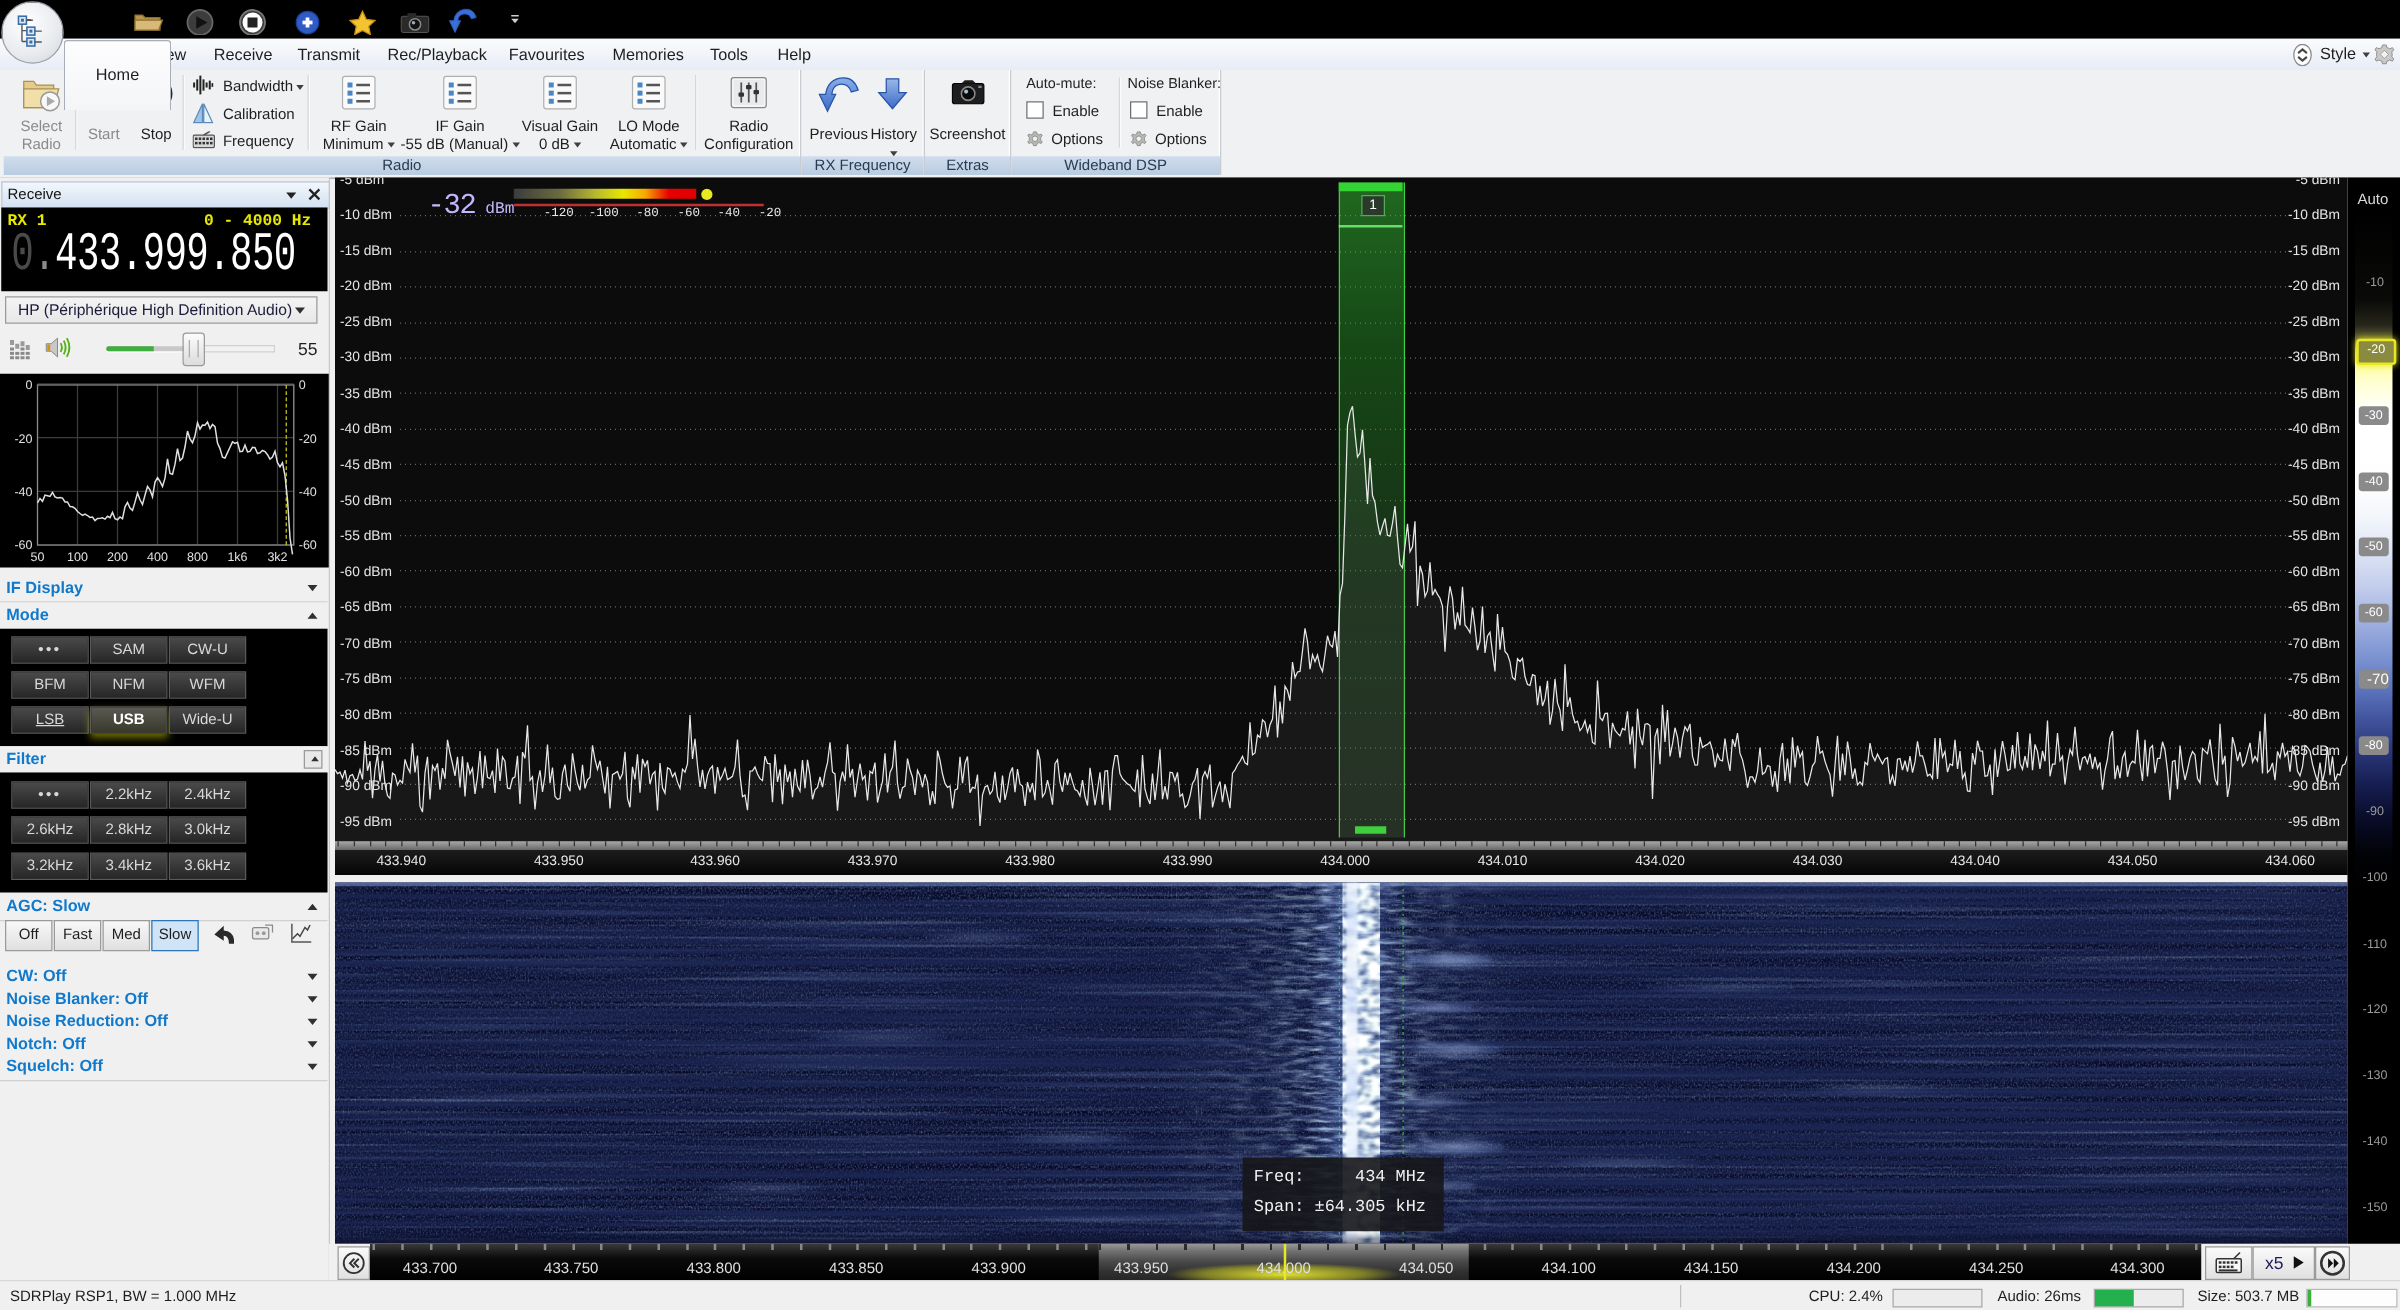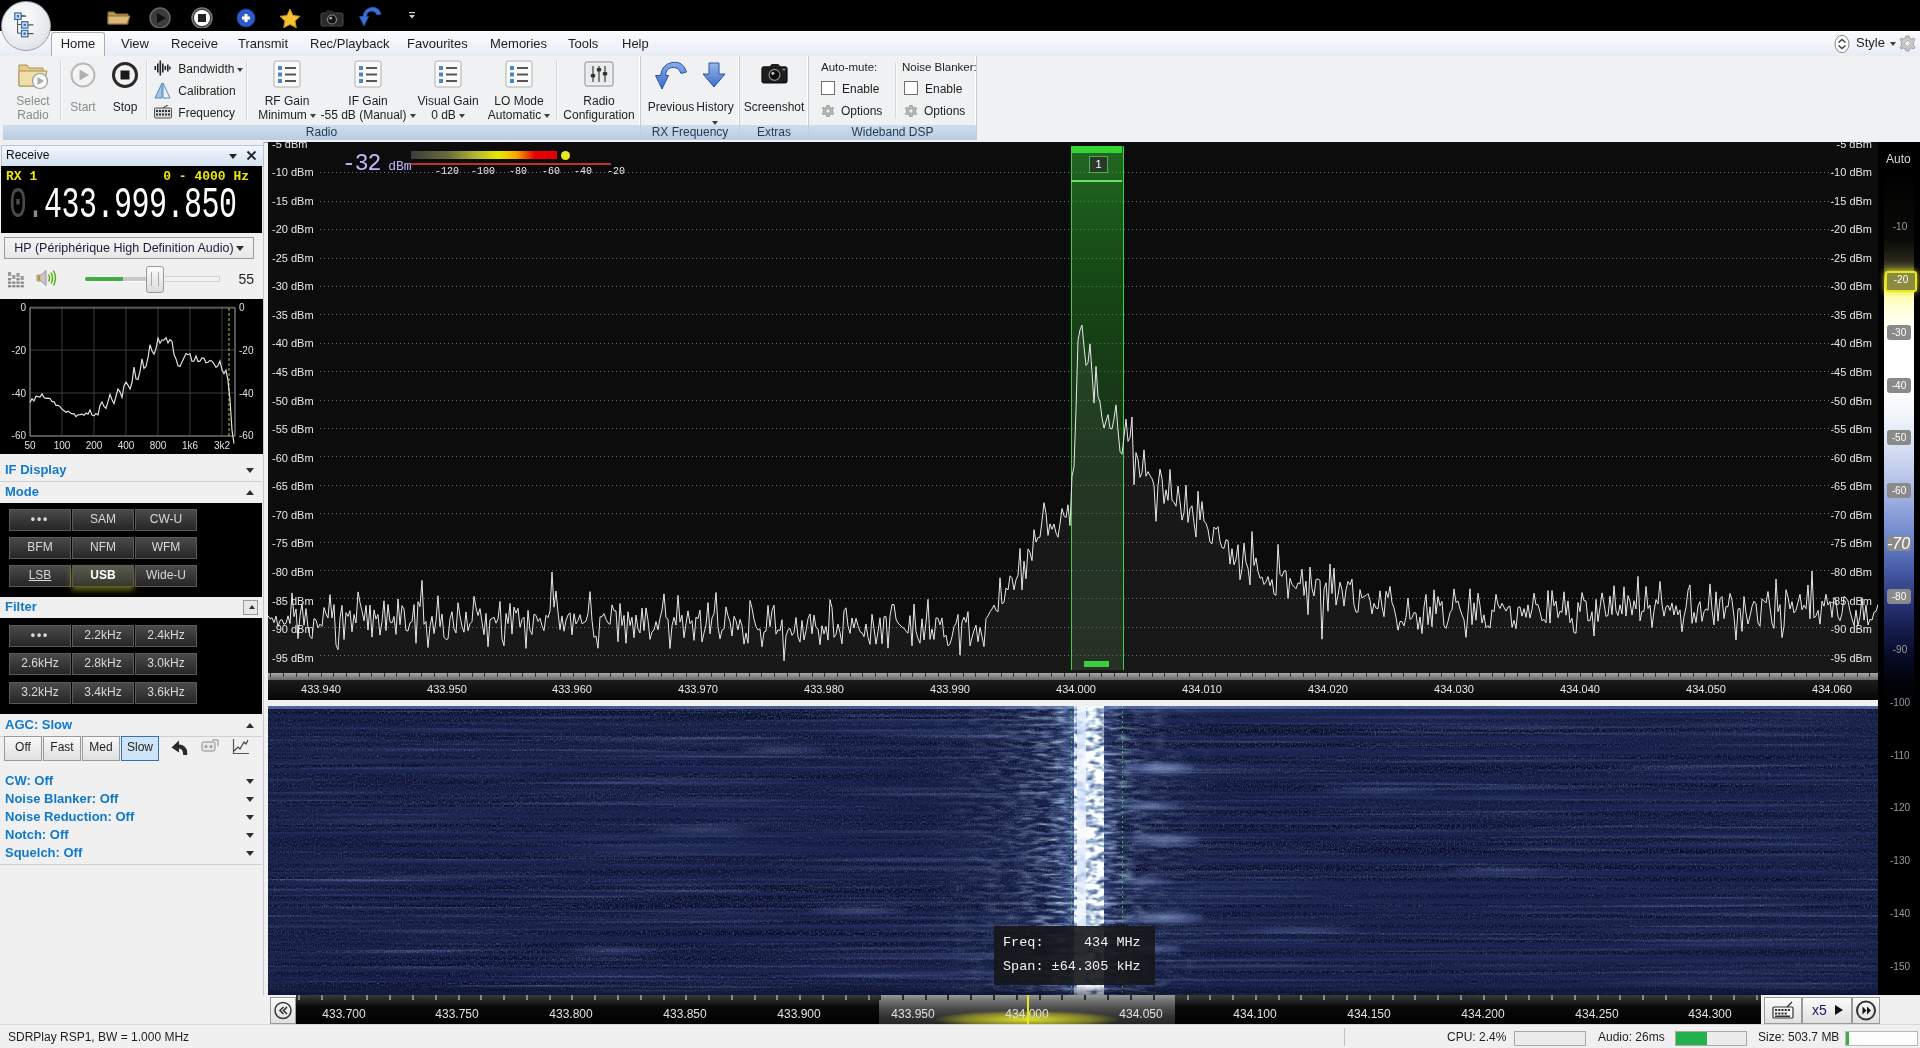--- a/index.html
+++ b/index.html
@@ -74,21 +74,21 @@
       <circle cx="228" cy="13.5" r="4.5" fill="#111" stroke="#888" stroke-width="1.2"></circle>
       <circle cx="226.8" cy="12.2" r="1.4" fill="#9ab"></circle>
 
       <path d="M260 20 L255.5 10.5 L259 10.5 Q260 3 267 1.5 Q274.5 0.2 277 8 L273 9 Q271.5 4.5 266.5 5.3 Q262.5 6 262.3 10.5 L264.5 10.5 Z" fill="#3a6fd8" stroke="#2a55b0" stroke-width="0.8"></path>
 
       <path d="M305 9 L311 9 L308 12.5 Z" fill="#cfcfcf"></path>
       <rect x="305" y="6" width="6" height="1.2" fill="#cfcfcf"></rect>
     </svg>
   </div>
   <div class="abs" id="tabrow">
-    <div class="tab active" style="left:51px;width:52px;padding:0;text-align:center;">Home</div>
+    <div class="tab active" style="left:51px;width:52px;padding:16px;text-align:center;">Home</div>
     <div class="tab" style="left:107px;">View</div>
     <div class="tab" style="left:157px;">Receive</div>
     <div class="tab" style="left:224px;">Transmit</div>
     <div class="tab" style="left:296px;">Rec/Playback</div>
     <div class="tab" style="left:393px;">Favourites</div>
     <div class="tab" style="left:476px;">Memories</div>
     <div class="tab" style="left:554px;">Tools</div>
     <div class="tab" style="left:608px;">Help</div>
 
     <svg class="abs" style="left:1833px;top:4px" width="18" height="18" viewBox="0 0 18 18">
@@ -467,21 +467,21 @@
   <div class="abs" id="rightcol">
     <div class="abs" style="left:8px;top:10px;font-size:12px;color:#d8d8d8;">Auto</div>
 
     <div class="abs" id="palbar" style="left:6px;top:28px;width:30px;height:820px;background:linear-gradient(to bottom,#000000 0px,#0a0a08 70px,#26261a 90px,#6a6a3a 103px,#d8d870 111px,#fcfc9a 120px,#ffffd0 135px,#ffffff 160px,#fefefe 218px,#f2f5fb 245px,#dde4f5 271px,#c2cdec 300px,#a4b4e2 324px,#8298d4 351px,#6078c2 378px,#42549e 405px,#2a3678 431px,#161e50 458px,#080c28 485px,#020308 512px,#000000 540px,#000000 820px);"></div>
     <div style="position:absolute;left:11px;top:79px;width:22px;text-align:center;font-size:10px;color:#9a9a9a;">-10</div>
       <div style="position:absolute;left:7px;top:129px;width:28px;height:17px;background:#8a8a40;border:2px solid #e8e820;border-radius:3px;box-shadow:0 0 6px #e8e820;color:#fff;font-size:10px;text-align:center;line-height:14px;">-20</div>
       <div style="position:absolute;left:9px;top:183px;width:24px;height:15px;background:#8a8a8a;border-radius:3px;color:#fff;font-size:10px;text-align:center;line-height:15px;">-30</div>
       <div style="position:absolute;left:9px;top:236px;width:24px;height:15px;background:#8a8a8a;border-radius:3px;color:#fff;font-size:10px;text-align:center;line-height:15px;">-40</div>
       <div style="position:absolute;left:9px;top:288px;width:24px;height:15px;background:#8a8a8a;border-radius:3px;color:#fff;font-size:10px;text-align:center;line-height:15px;">-50</div>
       <div style="position:absolute;left:9px;top:341px;width:24px;height:15px;background:#8a8a8a;border-radius:3px;color:#fff;font-size:10px;text-align:center;line-height:15px;">-60</div>
-      <div style="position:absolute;left:9px;top:394px;width:24px;height:15px;background:#8a8a8a;border-radius:3px;color:#fff;font-size:16px;text-align:left;line-height:15px;font-style:italic;">-70</div>
+      <div style="position:absolute;left:9px;top:394px;width:24px;height:15px;background:#8a8a8a;border-radius:3px;color:#fff;font-size:12px;text-align:right;line-height:15px;">-70</div>
       <div style="position:absolute;left:9px;top:447px;width:24px;height:15px;background:#8a8a8a;border-radius:3px;color:#fff;font-size:10px;text-align:center;line-height:15px;">-80</div>
       <div style="position:absolute;left:11px;top:502px;width:22px;text-align:center;font-size:10px;color:#9a9a9a;">-90</div>
       <div style="position:absolute;left:11px;top:555px;width:22px;text-align:center;font-size:10px;color:#9a9a9a;">-100</div>
       <div style="position:absolute;left:11px;top:608px;width:22px;text-align:center;font-size:10px;color:#9a9a9a;">-110</div>
       <div style="position:absolute;left:11px;top:660px;width:22px;text-align:center;font-size:10px;color:#9a9a9a;">-120</div>
       <div style="position:absolute;left:11px;top:713px;width:22px;text-align:center;font-size:10px;color:#9a9a9a;">-130</div>
       <div style="position:absolute;left:11px;top:766px;width:22px;text-align:center;font-size:10px;color:#9a9a9a;">-140</div>
       <div style="position:absolute;left:11px;top:819px;width:22px;text-align:center;font-size:10px;color:#9a9a9a;">-150</div>
   </div>
   <div class="abs" id="spectrum">

